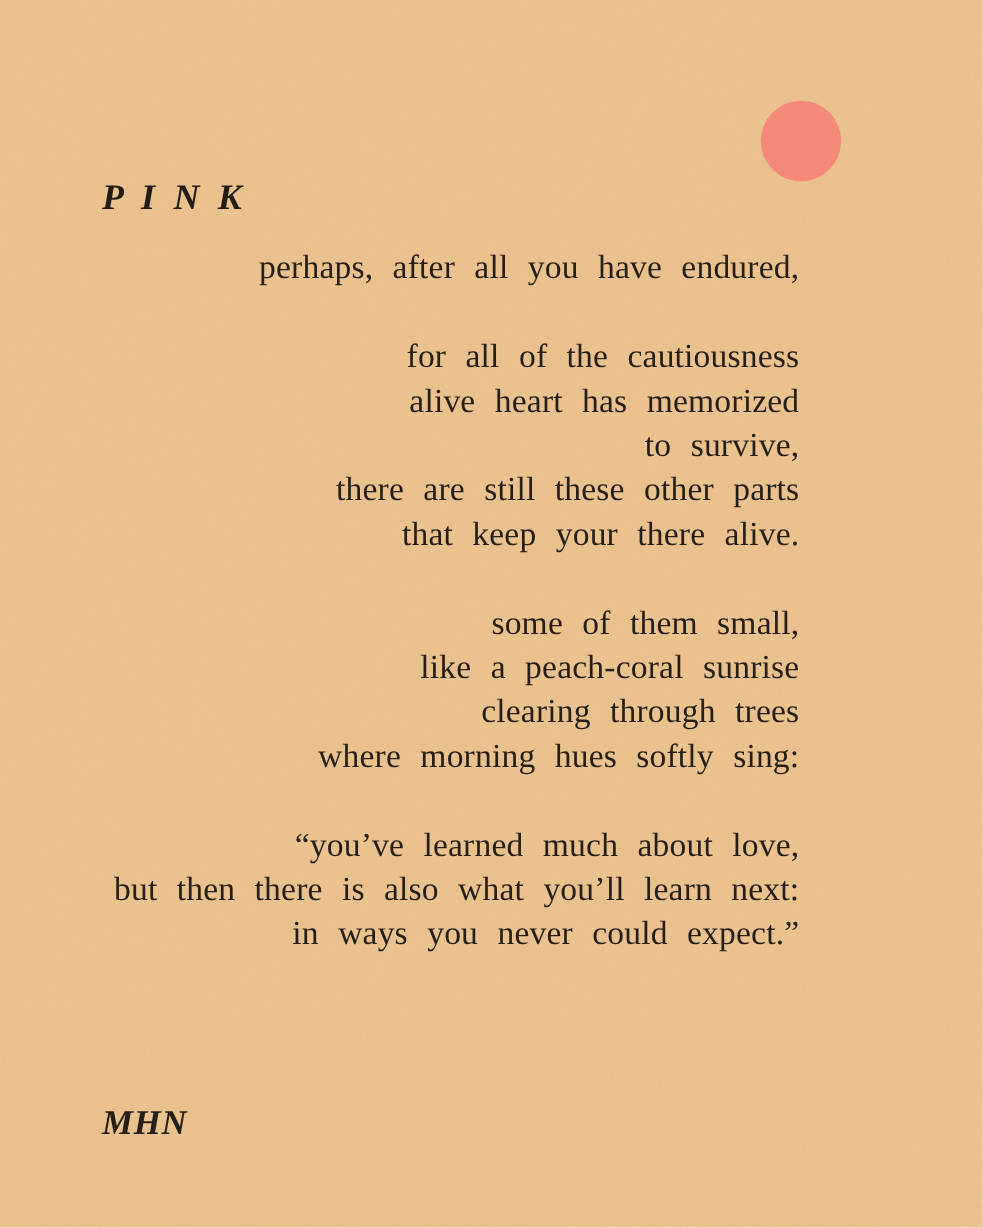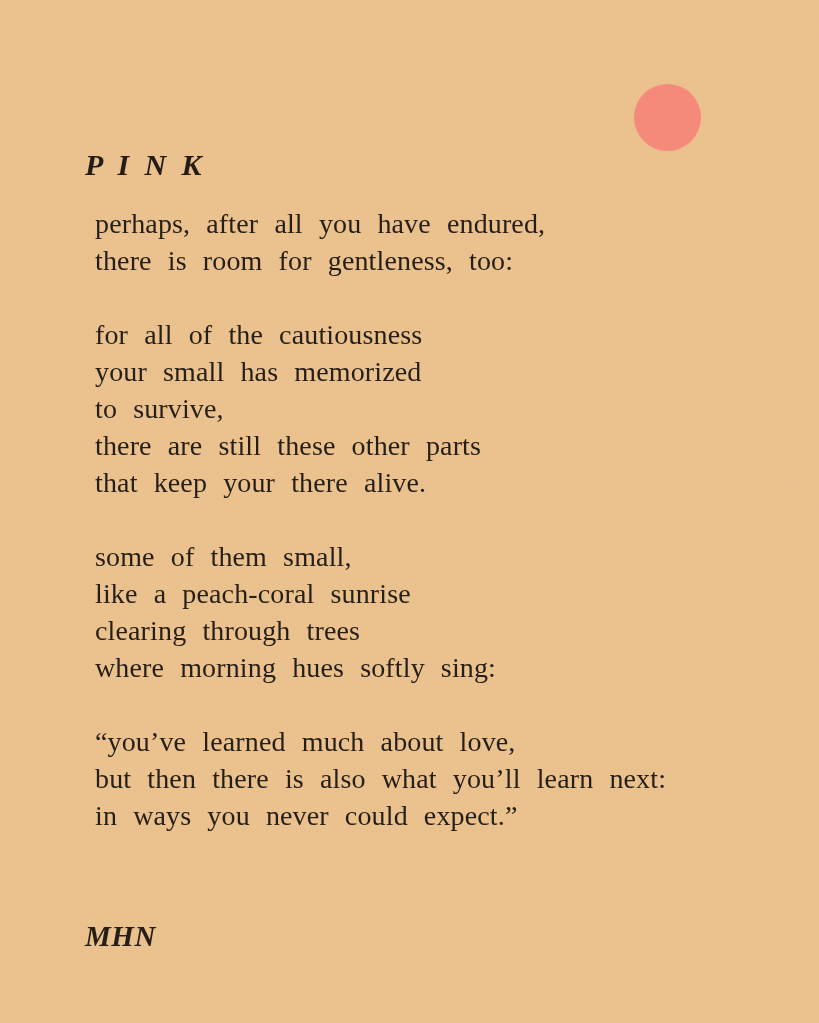--- a/index.html
+++ b/index.html
@@ -6,20 +6,21 @@
   body { width: 819px; height: 1023px; }
 
   .page {
     position: relative;
     width: 819px;
     height: 1023px;
     background: #ebc18d;
     overflow: hidden;
     font-family: "Liberation Serif", "DejaVu Serif", serif;
     color: #261f17;
+    text-align: right;
   }
 
   .grain {
     position: absolute;
     left: 0; top: 0;
     width: 819px; height: 1023px;
     opacity: 0.55;
     pointer-events: none;
   }
 
@@ -87,26 +88,25 @@
   </svg>
 
   <div class="dot"></div>
 
   <h1 class="title">P I N K</h1>
 
   <div class="poem">
 
     <div class="stanza">
       <div class="line">perhaps, after all you have endured,</div>
-      <div class="line">there is room for gentleness, too:</div>
     </div>
 
     <div class="stanza">
       <div class="line">for all of the cautiousness</div>
-      <div class="line">your small has memorized</div>
+      <div class="line">alive heart has memorized</div>
       <div class="line">to survive,</div>
       <div class="line">there are still these other parts</div>
       <div class="line">that keep your there alive.</div>
     </div>
 
     <div class="stanza">
       <div class="line">some of them small,</div>
       <div class="line">like a peach-coral sunrise</div>
       <div class="line">clearing through trees</div>
       <div class="line">where morning hues softly sing:</div>

